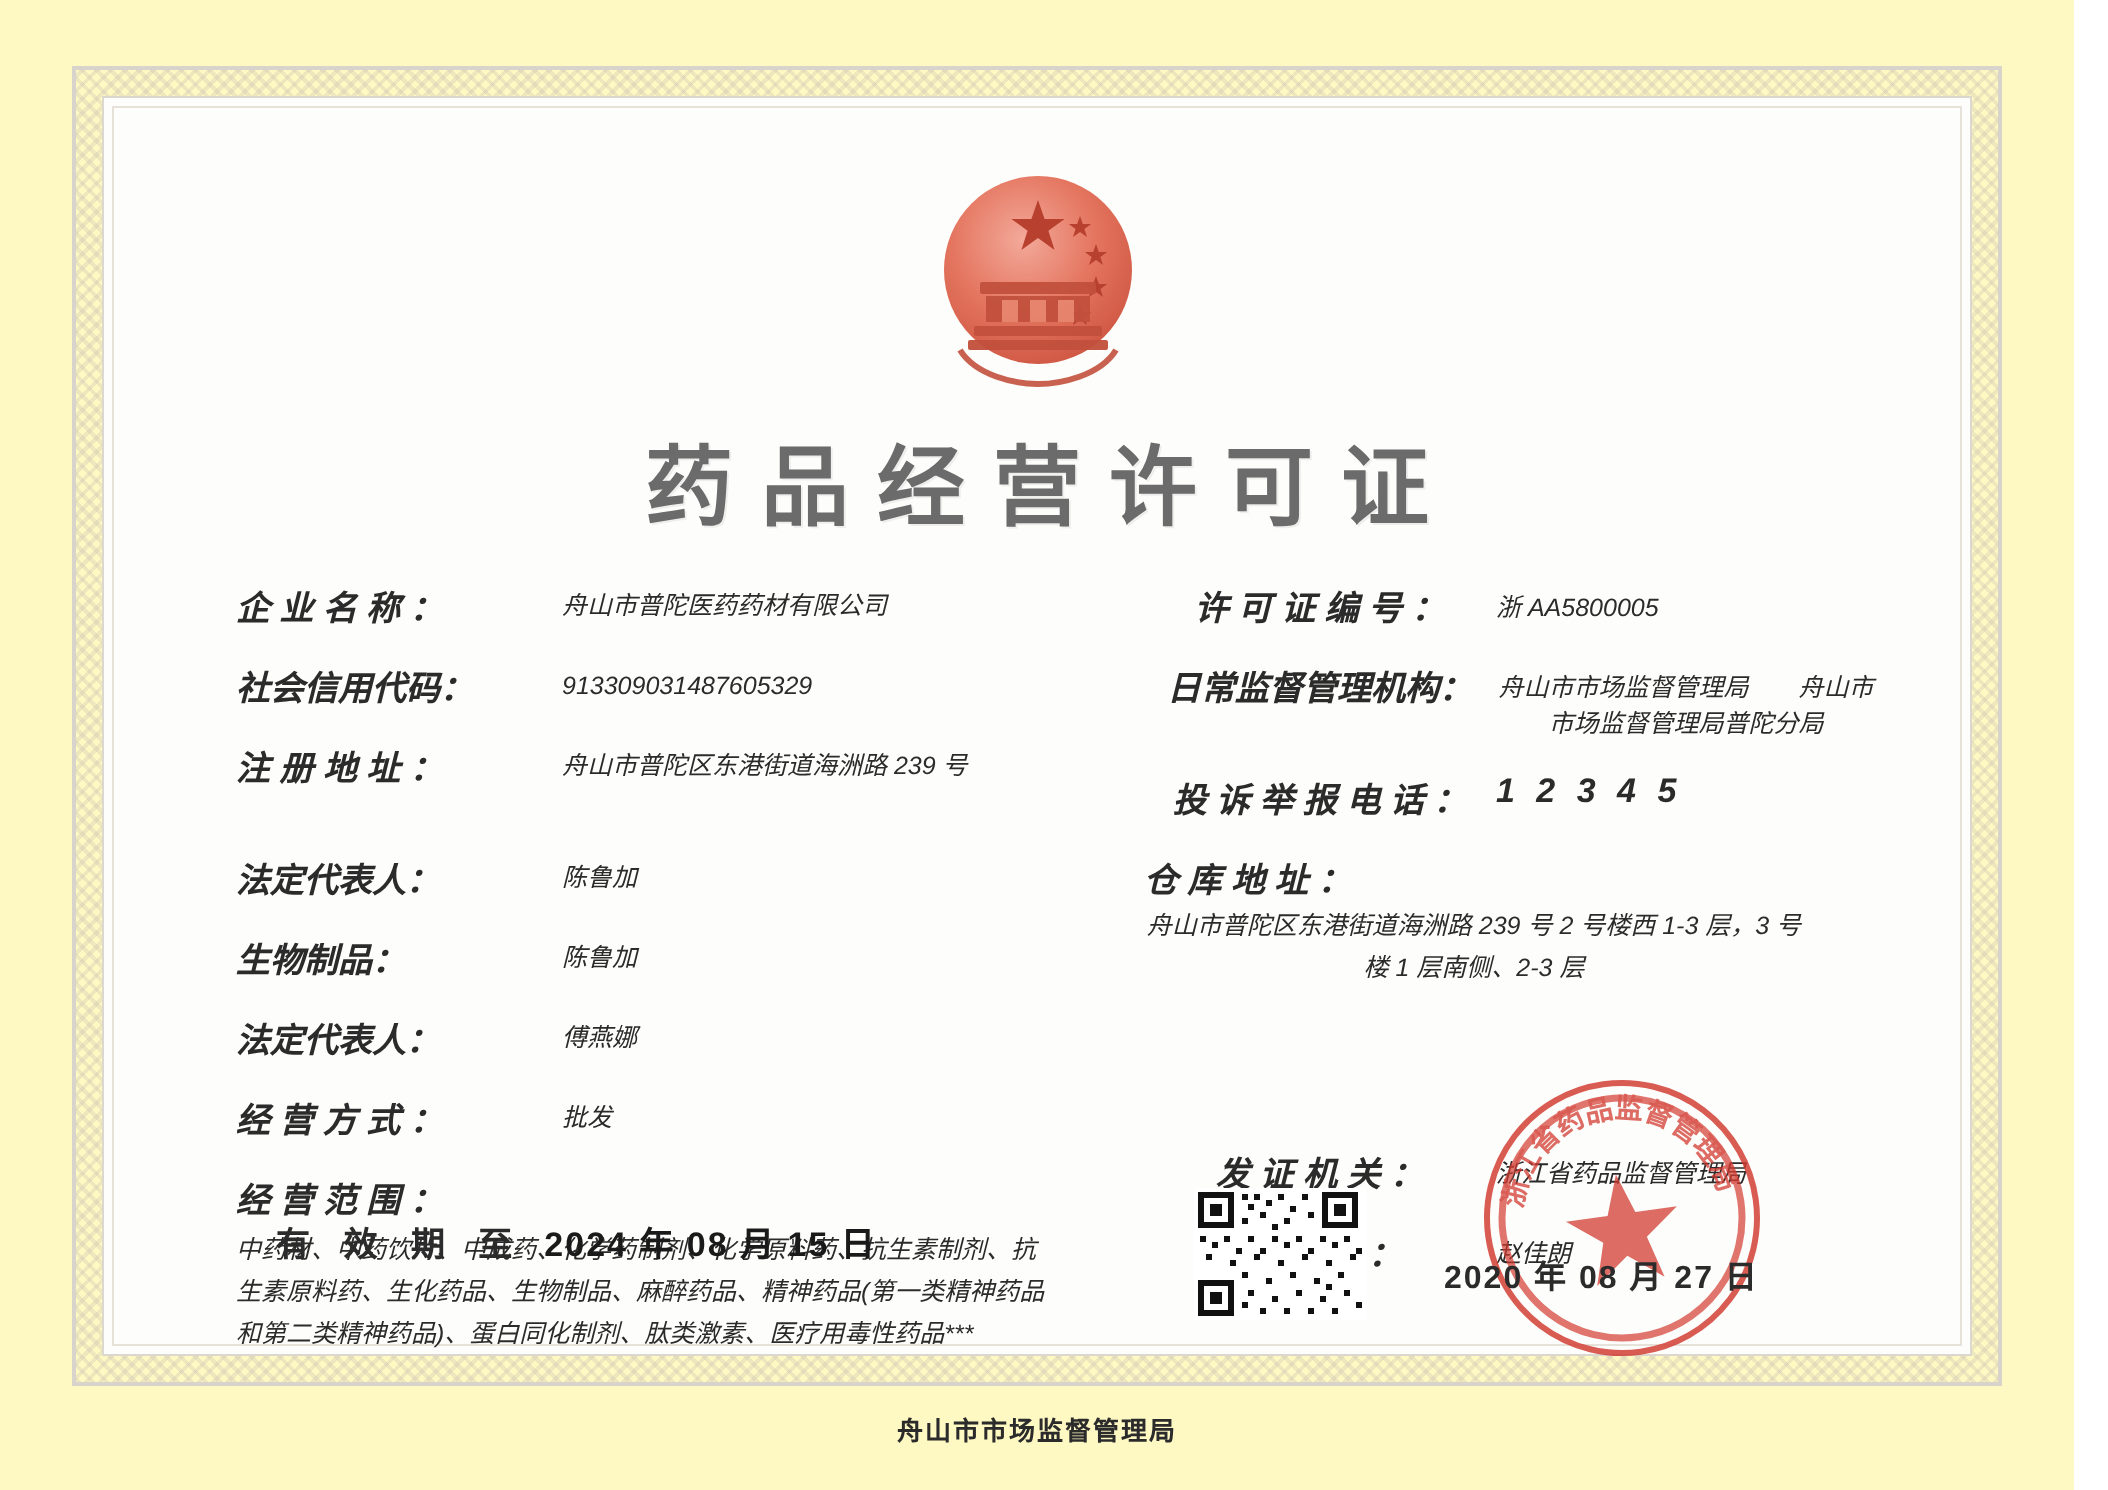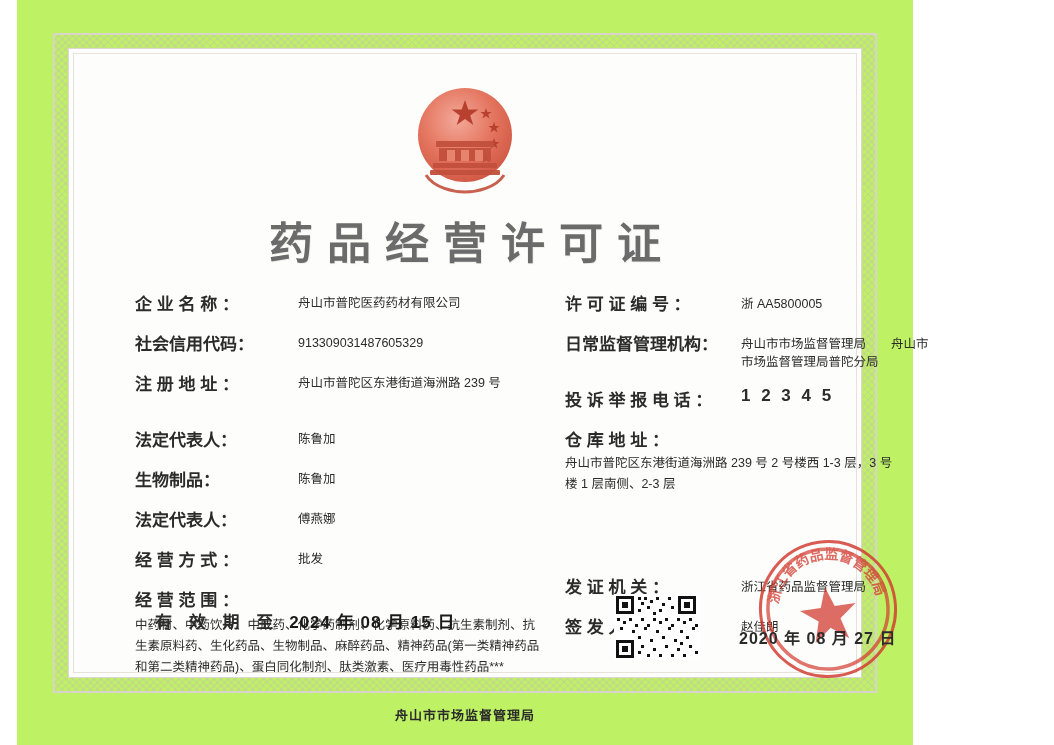--- a/index.html
+++ b/index.html
@@ -11,25 +11,24 @@
     width: 1054px;
     height: 745px;
     font-family: "Liberation Sans", "DejaVu Sans", sans-serif;
     color: #1a1a1a;
     overflow: hidden;
   }
 
   
   .certificate {
     position: relative;
-    width: 896px;
+    width: 1037px;
     height: 745px;
-    background: #bef264;
+    background: #fef9c3;
     box-sizing: border-box;
-    margin-left: 17px;
   }
 
   
   .border-frame {
     position: absolute;
     left: 36px;
     top: 33px;
     right: 36px;
     bottom: 52px;
     border: 2px solid #d9d4cb;
@@ -83,23 +82,24 @@
   }
 
   
   .content {
     position: absolute;
     left: 118px;
     right: 80px;
     top: 290px;
     display: flex;
     font-size: 13px;
+    font-style: italic;
   }
   .col-left  { width: 430px; position: relative; }
-  .col-right { flex: 1; position: relative; padding-left: 24px; }
+  .col-right { flex: 1; position: relative; padding-left: 24px; text-align: center; }
 
   .row {
     display: flex;
     align-items: flex-start;
     margin-bottom: 15px;
   }
   .label {
     font-size: 17px;
     font-weight: bold;
     color: #2b2b2b;

